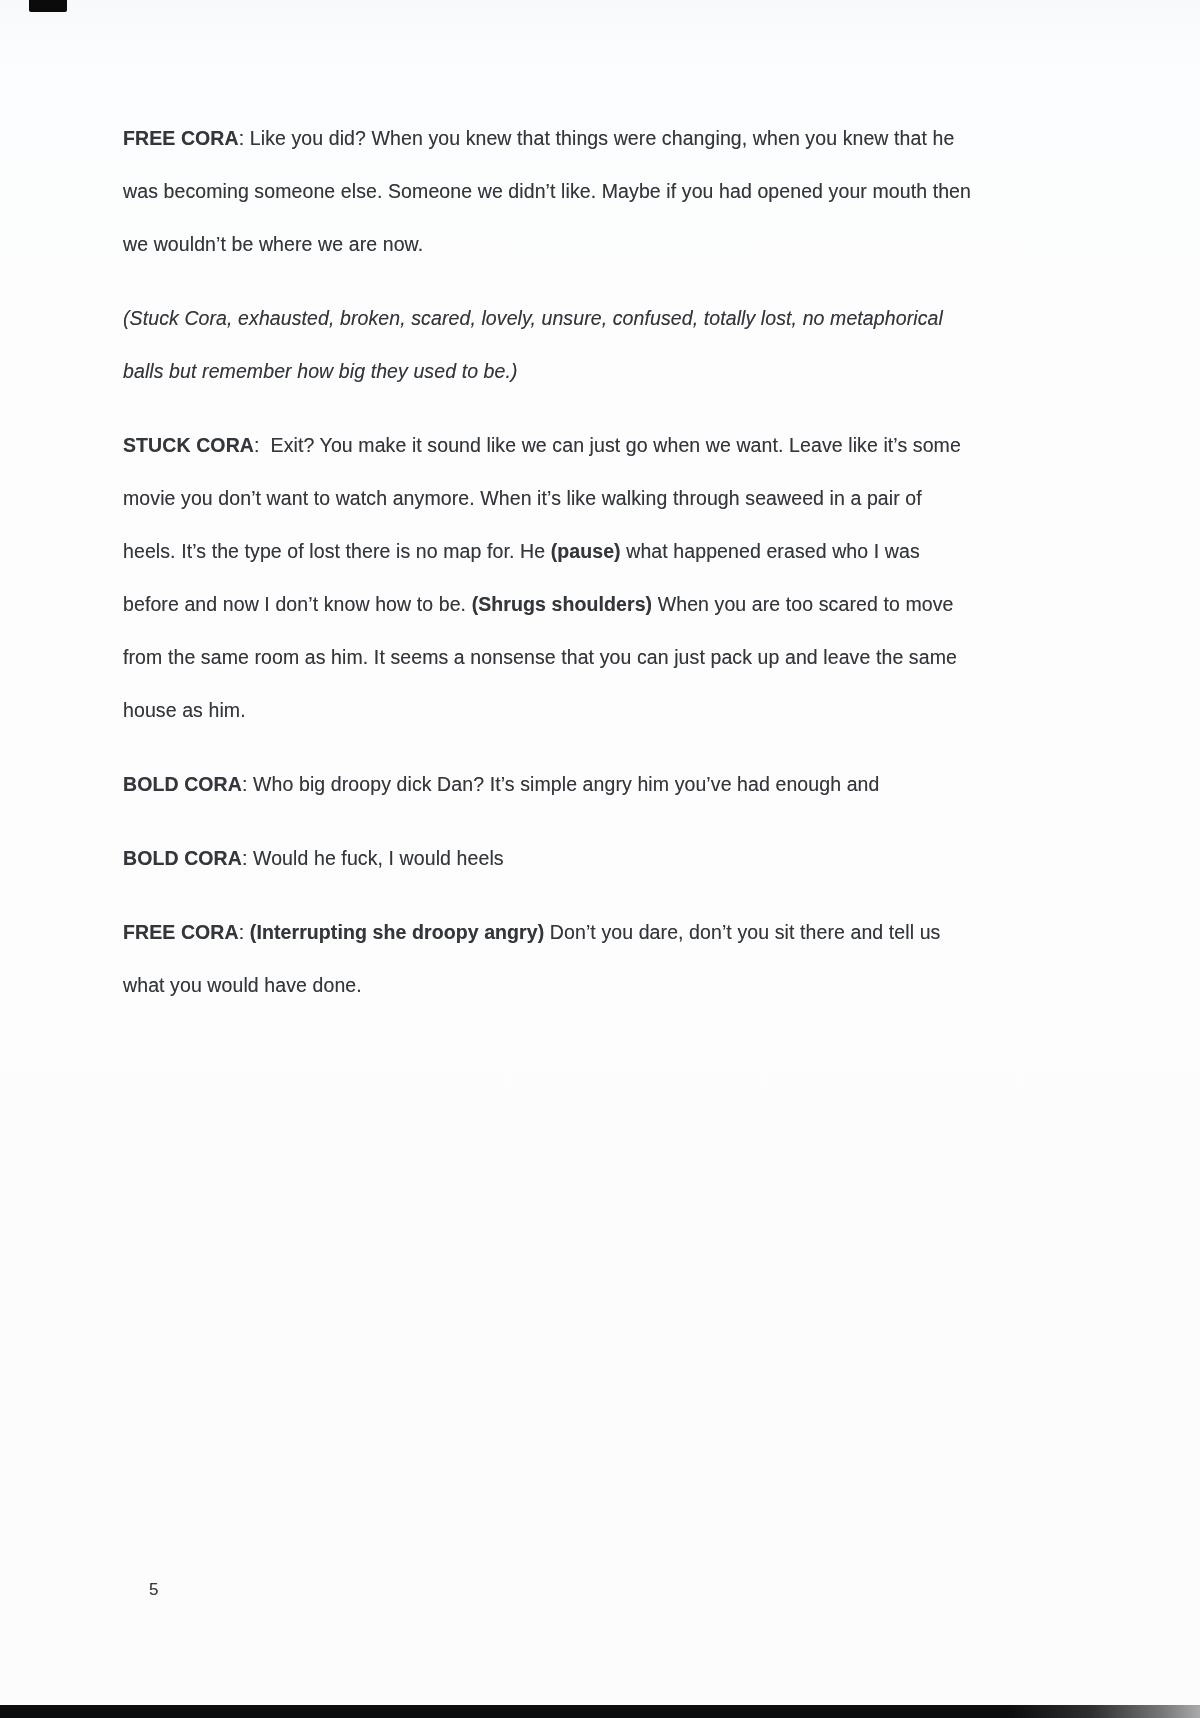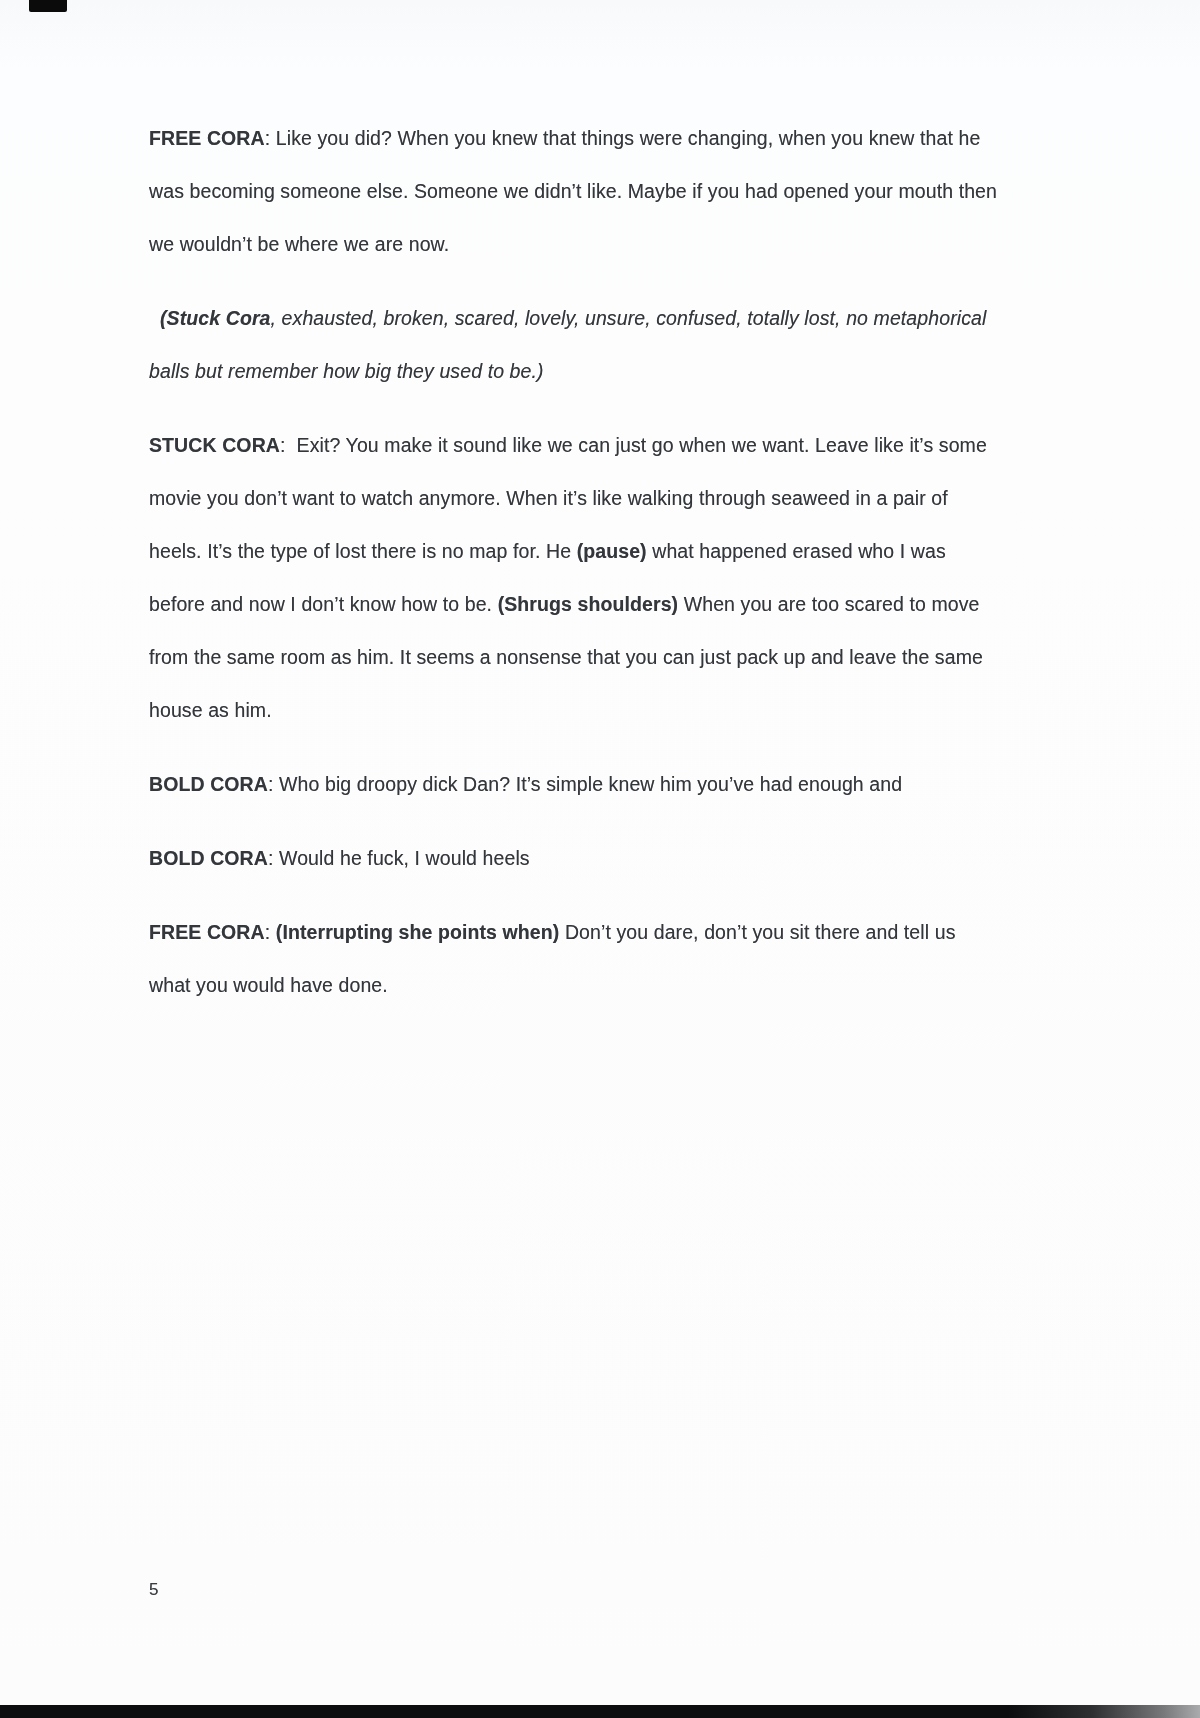--- a/index.html
+++ b/index.html
@@ -11,35 +11,35 @@
     position: relative;
     width: 1200px;
     height: 1718px;
     overflow: hidden;
     background: linear-gradient(180deg, #f7f9fb 0px, #fcfdfe 70px, #fdfdfd 400px, #fcfcfd 100%);
     font-family: "Liberation Sans", sans-serif;
     color: #33363b;
   }
   .content {
     position: absolute;
-    left: 149px;
+    left: 123px;
     top: 112px;
     width: 852px;
   }
   .para {
     font-size: 19.5px;
     line-height: 53px;
     margin: 0 0 21px 0;
     white-space: pre-wrap;
     letter-spacing: 0.1px;
     text-shadow: 0 0 0.6px rgba(45, 47, 52, 0.45);
   }
   .b { font-weight: 700; }
   .stage { font-style: italic; }
-  .stage .bi { font-weight: 700; font-style: italic; margin-left: 11px; }
+  .stage .bi { font-weight: 400; font-style: italic; }
   .page-number {
     position: absolute;
     left: 149px;
     top: 1580px;
     font-size: 17px;
     line-height: 20px;
     color: #3a3c40;
     text-shadow: 0 0 0.6px rgba(45, 47, 52, 0.45);
   }
   .corner-mark {
@@ -69,26 +69,26 @@
 
   <div class="content">
 
     <div class="para"><span class="b">FREE CORA</span><span>: Like you did? When you knew that things were changing, when you knew that he was becoming someone else. Someone we didn’t like. Maybe if you had opened your mouth then we wouldn’t be where we are now.</span></div>
 
 
     <div class="para stage"><span class="bi">(Stuck Cora</span><span>, exhausted, broken, scared, lovely, unsure, confused, totally lost, no metaphorical balls but remember how big they used to be.)</span></div>
 
     <div class="para"><span class="b">STUCK CORA</span><span>:  Exit? You make it sound like we can just go when we want. Leave like it’s some movie you don’t want to watch anymore. When it’s like walking through seaweed in a pair of heels. It’s the type of lost there is no map for. He </span><span class="b">(pause)</span><span> what happened erased who I was before and now I don’t know how to be. </span><span class="b">(Shrugs shoulders)</span><span> When you are too scared to move from the same room as him. It seems a nonsense that you can just pack up and leave the same house as him.</span></div>
 
-    <div class="para"><span class="b">BOLD CORA</span><span>: Who big droopy dick Dan? It’s simple knew him you’ve had enough and</span></div>
+    <div class="para"><span class="b">BOLD CORA</span><span>: Who big droopy dick Dan? It’s simple angry him you’ve had enough and</span></div>
 
 
     <div class="para"><span class="b">BOLD CORA</span><span>: Would he fuck, I would heels</span></div>
 
-    <div class="para"><span class="b">FREE CORA</span><span>: </span><span class="b">(Interrupting she points when)</span><span> Don’t you dare, don’t you sit there and tell us what you would have done.</span></div>
+    <div class="para"><span class="b">FREE CORA</span><span>: </span><span class="b">(Interrupting she droopy angry)</span><span> Don’t you dare, don’t you sit there and tell us what you would have done.</span></div>
 
   </div>
 
   <div class="page-number">5</div>
 
   <div class="bottom-bar"></div>
 
 </div>
 
 </body></html>

